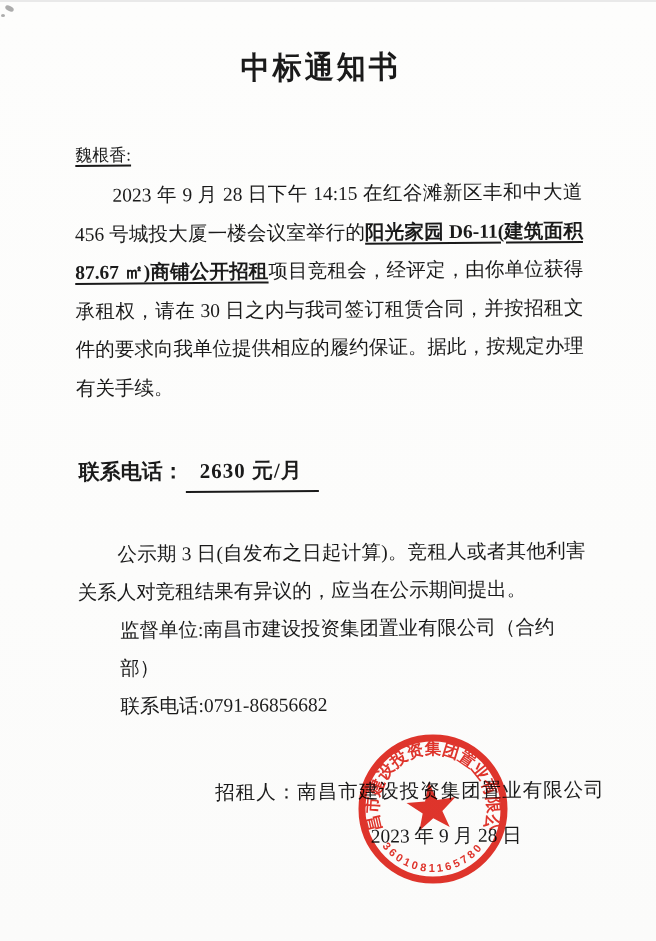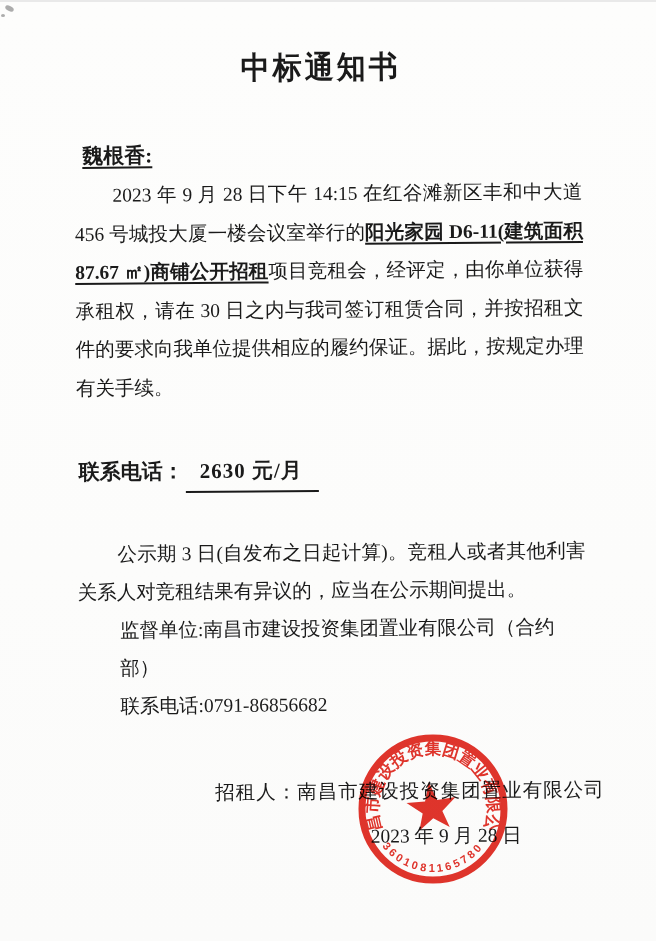--- a/index.html
+++ b/index.html
@@ -16,22 +16,22 @@
   .content { position:absolute; inset:0; transform:rotate(-0.45deg); transform-origin:50% 40%; }
 
   .doc-title {
     position:absolute; top:44px; left:0; width:646px;
     text-align:center;
     font-size:29px; font-weight:bold; letter-spacing:3px;
     line-height:42px;
     transform:scaleY(1.06);
   }
   .recipient {
-    position:absolute; top:138px; left:84px;
-    font-size:21px; font-weight:bold; line-height:28px;
+    position:absolute; top:138px; left:77px;
+    font-size:17px; font-weight:normal; line-height:28px;
     text-decoration:underline;
     text-decoration-thickness:2px;
     text-underline-offset:4px;
   }
   .para1 {
     position:absolute; top:173px; left:76px; width:508px;
     font-size:19.5px; line-height:38.5px;
     text-align:justify;
     text-indent:38px;
   }

